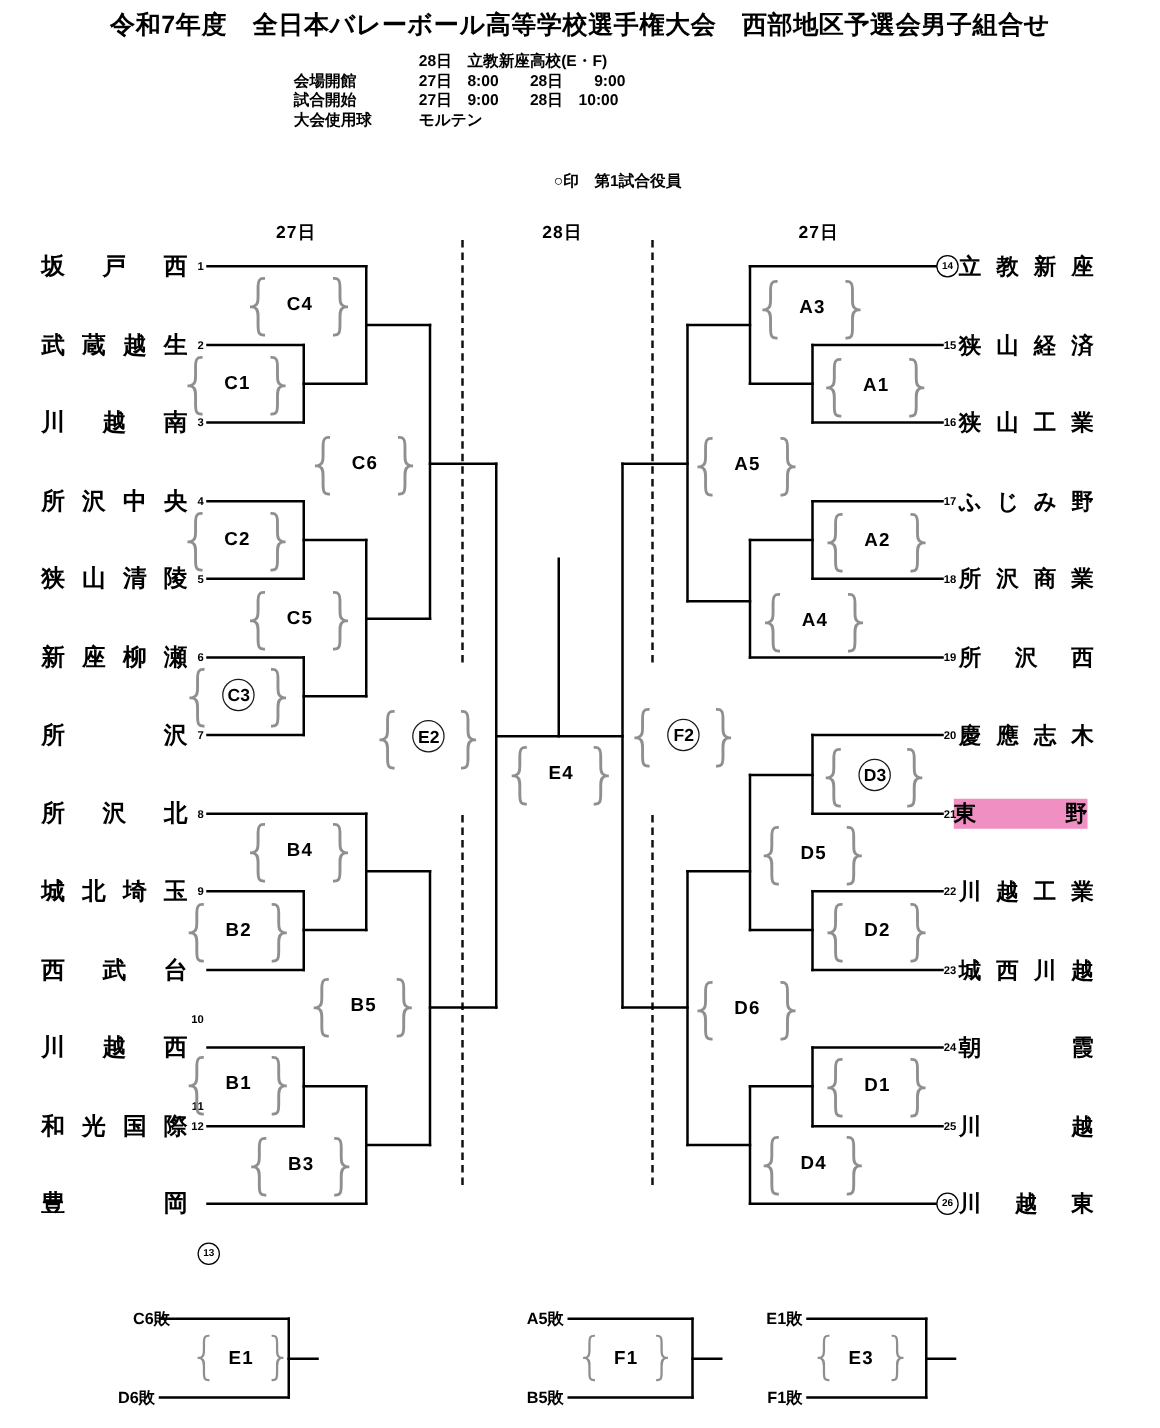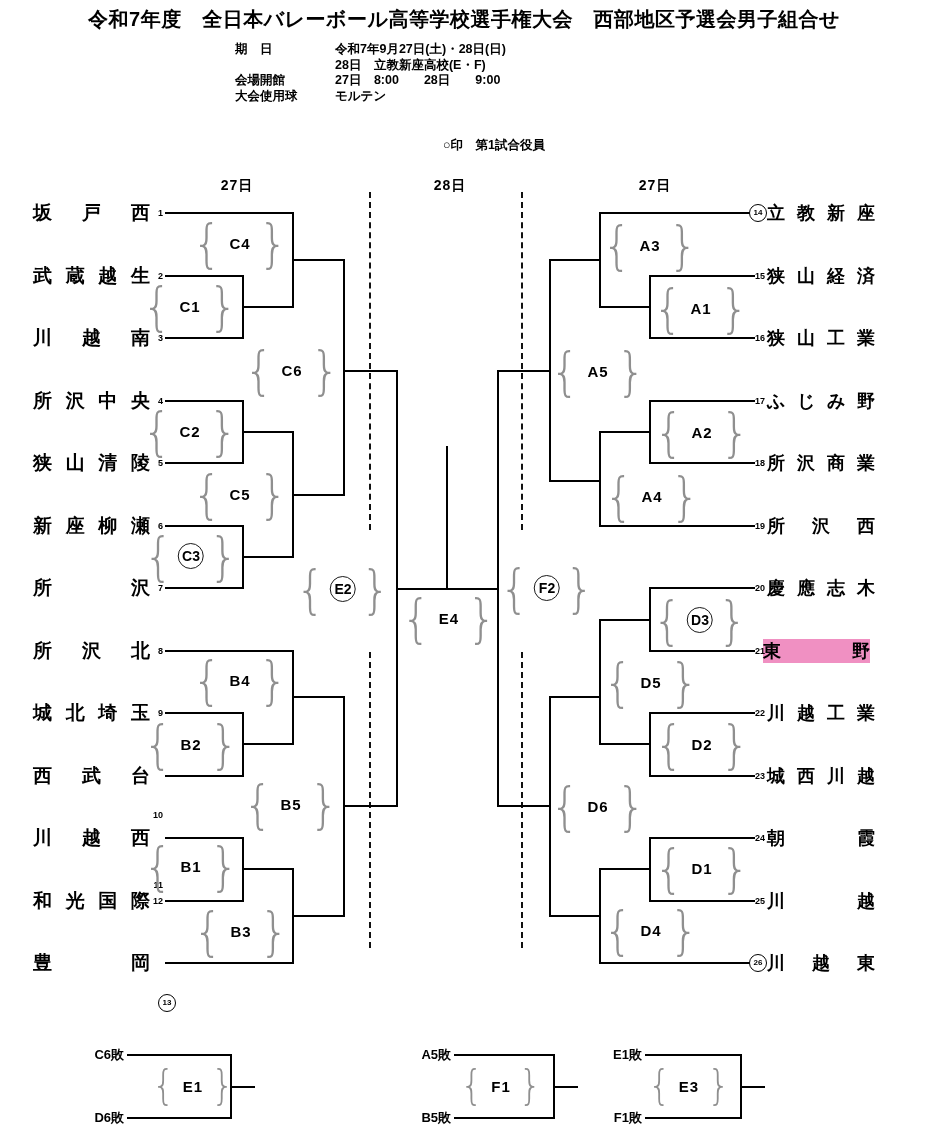--- a/index.html
+++ b/index.html
@@ -40,30 +40,30 @@
 </style>
 </head>
 <body>
 
 <div class="sheet">
 
   <div class="page-title">令和7年度　全日本バレーボール高等学校選手権大会　西部地区予選会男子組合せ</div>
 
   <div class="info">
     <div class="info-row">
-      <span class="info-label">期　日</span>
-      <span class="info-value">令和7年9月27日(土)・28日(日)</span>
-    </div>
-    <div class="info-row">
       <span class="info-label"></span>
       <span class="info-value">28日　立教新座高校(E・F)</span>
     </div>
     <div class="info-row">
       <span class="info-label">会場開館</span>
       <span class="info-value">27日　8:00　　28日　　9:00</span>
+    </div>
+    <div class="info-row">
+      <span class="info-label">試合開始</span>
+      <span class="info-value">27日　9:00　　28日　10:00</span>
     </div>
     <div class="info-row">
       <span class="info-label">大会使用球</span>
       <span class="info-value">モルテン</span>
     </div>
   </div>
 
   <div class="officials-note">○印　第1試合役員</div>
 
   <div class="day-header" style="left:192px;top:177px;">27日</div>
@@ -436,21 +436,21 @@
       </div>
       <div class="mlabel" style="left: 449px; top: 618px;">
         <span class="brace" style="color: rgb(143, 143, 143);">{</span>
         <span class="mid">E4</span>
         <span class="brace" style="color: rgb(143, 143, 143);">}</span>
       </div>
       <div class="ln" style="left: 127px; top: 1054px; width: 104.5px; height: 2px;"></div>
       <div class="ln" style="left: 127px; top: 1117px; width: 104.5px; height: 2px;"></div>
       <div class="ln" style="left: 229.5px; top: 1054px; width: 2px; height: 65px;"></div>
       <div class="ln" style="left: 229.5px; top: 1085.5px; width: 25px; height: 2px;"></div>
-      <div class="loser-label" style="left: 72px; top: 1047px;">C6敗</div>
+      <div class="loser-label" style="left: 84px; top: 1047px;">C6敗</div>
       <div class="loser-label" style="left: 72px; top: 1110px;">D6敗</div>
       <div class="mlabel" style="left: 193px; top: 1086px;">
         <span class="brace sm" style="color: rgb(143, 143, 143);">{</span>
         <span class="mid">E1</span>
         <span class="brace sm" style="color: rgb(143, 143, 143);">}</span>
       </div>
       <div class="ln" style="left: 454px; top: 1054px; width: 100.5px; height: 2px;"></div>
       <div class="ln" style="left: 454px; top: 1117px; width: 100.5px; height: 2px;"></div>
       <div class="ln" style="left: 552.5px; top: 1054px; width: 2px; height: 65px;"></div>
       <div class="ln" style="left: 552.5px; top: 1085.5px; width: 25px; height: 2px;"></div>

